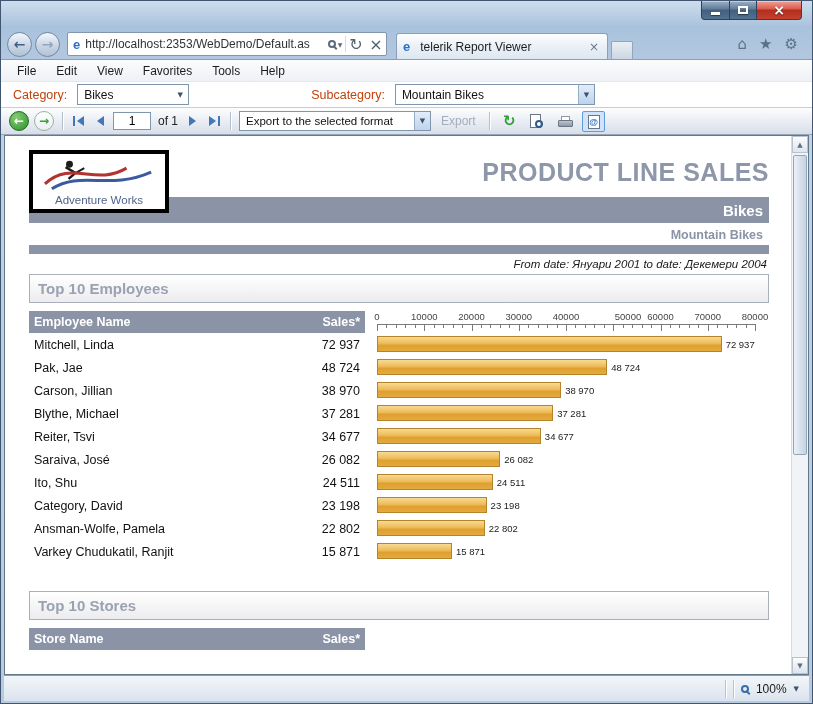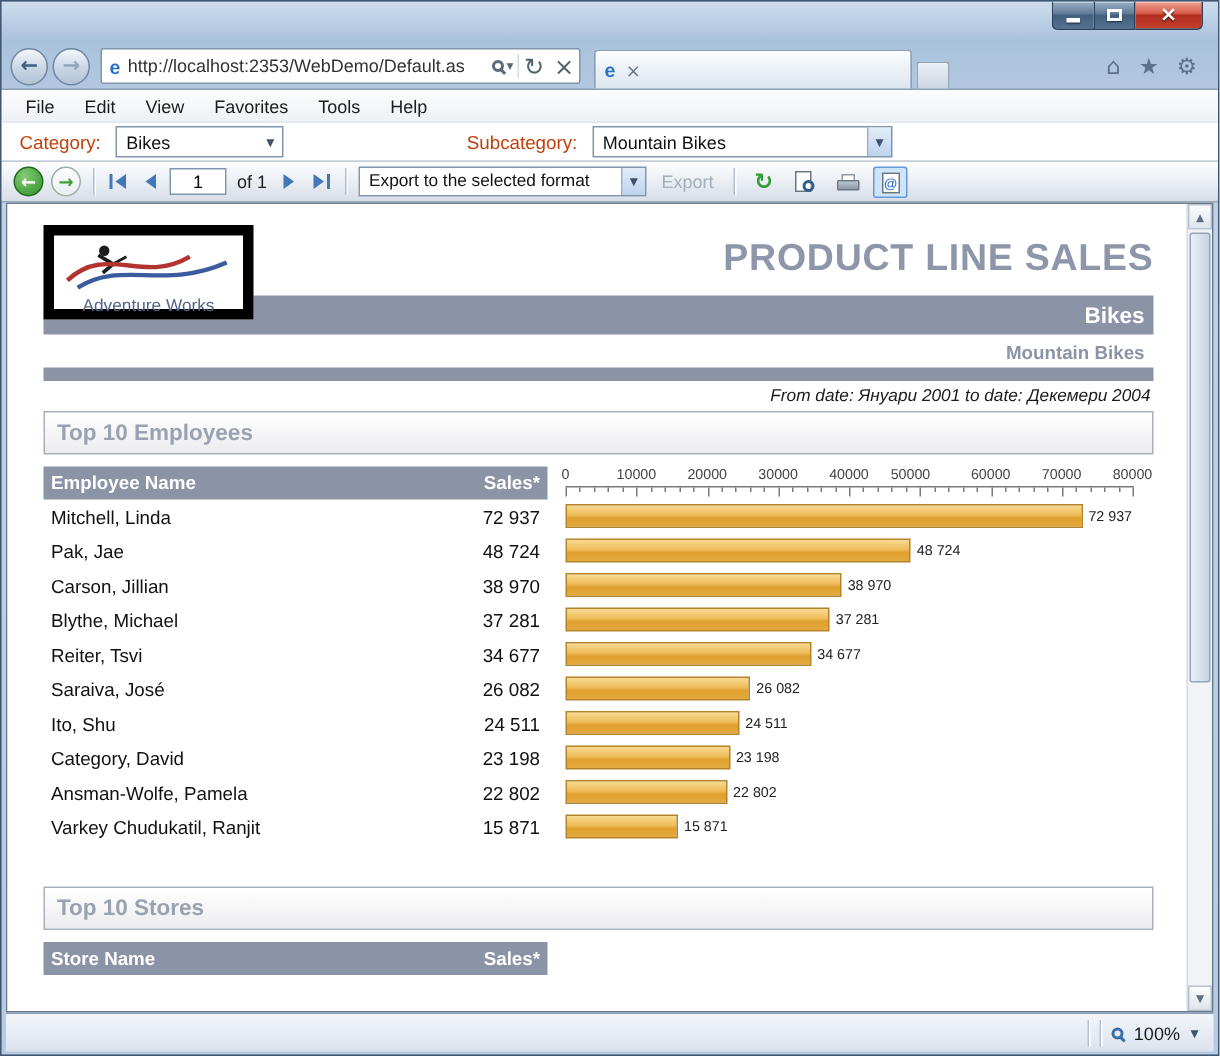--- a/index.html
+++ b/index.html
@@ -89,21 +89,21 @@
   .tb-icon.active { background: #cfe3fa; border: 1px solid #639ad8; border-radius: 2px; }
   .at-page { position: absolute; left: 5px; top: 3px; width: 12px; height: 14px; background: #fff; border: 1px solid #6a7684;
     display: flex; align-items: center; justify-content: center; font-size: 9px; font-weight: bold; color: #2a6fd0; }
 
   
   .content { position: relative; margin: 0 3px; height: 540px; background: #fff; border: 1px solid #64788c; display: flex; }
   .page { flex: 1; position: relative; overflow: hidden; padding-left: 24px; background: #fff; }
   .report { width: 740px; position: relative; }
 
   .report-header { position: relative; height: 124px; margin-top: 14px; }
-  .logo-box { position: absolute; left: 0; top: 0; width: 140px; height: 63px; background: #fff; border: 7px solid #000000;
+  .logo-box { position: absolute; left: 0; top: 0; width: 140px; height: 63px; background: #fff; border: 4px solid #000000;
     z-index: 2; text-align: center; padding-top: 3px; }
   .logo-text { font-size: 11.5px; color: #52628a; margin-top: -3px; }
   .report-title { position: absolute; right: 0; top: 8px; font-size: 25px; font-weight: bold; color: #8e96a9; letter-spacing: .5px; text-align: center; }
   .band1 { position: absolute; left: 0; right: 0; top: 47px; height: 26px; background: #8b93a6;
     display: flex; align-items: center; justify-content: flex-end; padding-right: 6px; }
   .band1-text { font-size: 15px; font-weight: bold; color: #fff; }
   .subcat { position: absolute; right: 6px; top: 78px; font-size: 12.5px; font-weight: bold; color: #8b93a6; }
   .band2 { position: absolute; left: 0; right: 0; top: 95px; height: 9px; background: #8b93a6; }
   .daterange { position: absolute; right: 2px; top: 108px; font-size: 11.5px; font-style: italic; color: #1a1a1a; }
 
@@ -182,20 +182,21 @@
       <span class="addr-btn">
           <span class="lens"></span>
           <span class="tiny-caret u-icon">▼</span>
         </span>
       <span class="addr-div"></span>
       <span class="addr-btn u-icon">↻</span>
       <span class="addr-btn u-icon">×</span>
     </div>
     <div class="tab">
       <span class="ie-e">e</span>
+      <span class="tab-title">telerik Report Viewer</span>
       <span class="tab-close u-icon">×</span>
     </div>
     <div class="newtab-stub"></div>
     <div class="nav-right">
       <span class="u-icon">⌂</span>
       <span class="u-icon">★</span>
       <span class="u-icon">⚙</span>
     </div>
   </div>
 
@@ -347,21 +348,21 @@
                 </div>
               </div>
           </div>
           <div class="chart">
             <div class="axis-labels" id="axis-labels">
                 <div class="axis-label" style="left: -22px;">0</div>
                 <div class="axis-label" style="left: 25.25px;">10000</div>
                 <div class="axis-label" style="left: 72.5px;">20000</div>
                 <div class="axis-label" style="left: 119.75px;">30000</div>
                 <div class="axis-label" style="left: 167px;">40000</div>
-                <div class="axis-label" style="left: 208px;">50000</div>
+                <div class="axis-label" style="left: 229px;">50000</div>
                 <div class="axis-label" style="left: 261.5px;">60000</div>
                 <div class="axis-label" style="left: 308.75px;">70000</div>
                 <div class="axis-label" style="left: 356px;">80000</div>
               </div>
             <div class="axis-line" id="axis-ticks">
                 <div class="tick major" style="left: 0px;"></div>
                 <div class="tick" style="left: 9.45px;"></div>
                 <div class="tick" style="left: 18.9px;"></div>
                 <div class="tick" style="left: 28.35px;"></div>
                 <div class="tick" style="left: 37.8px;"></div>

